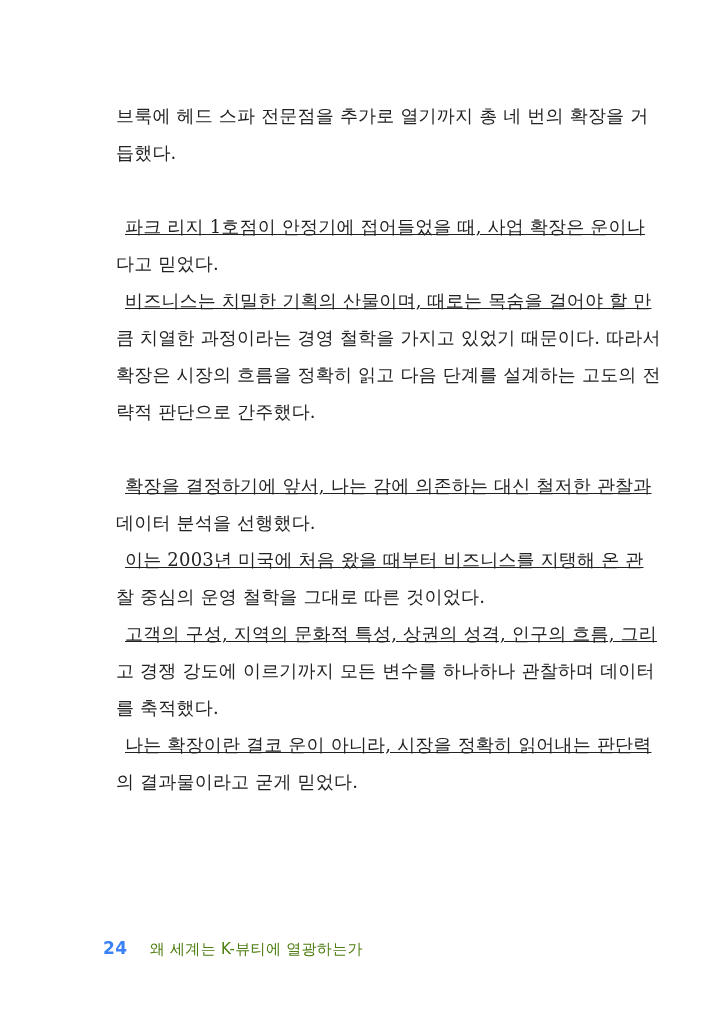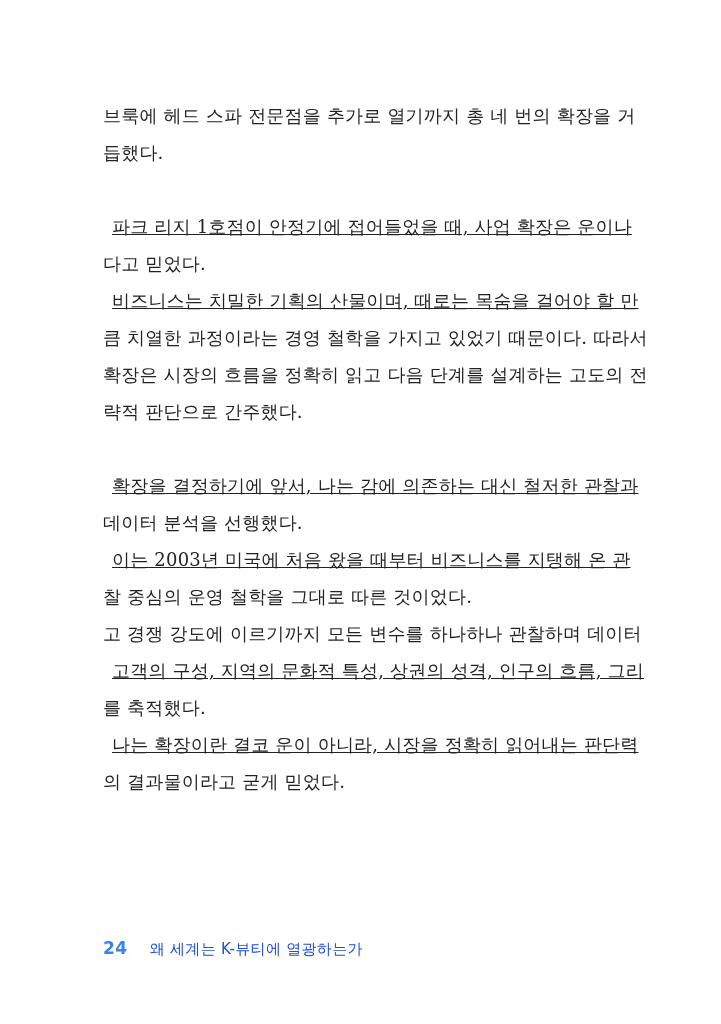--- a/index.html
+++ b/index.html
@@ -12,21 +12,21 @@
     width: 721px;
     height: 1024px;
     background: #ffffff;
     overflow: hidden;
     font-family: "DejaVu Serif", "Liberation Serif", serif;
     color: #222222;
   }
   .body-text {
     position: absolute;
     top: 97px;
-    left: 103px;
+    left: 116px;
     width: 520px;
     font-size: 18px;
     line-height: 37px;
     color: #222222;
   }
   .para {
     margin: 0;
     padding: 0;
   }
   .para.gap {
@@ -58,21 +58,21 @@
   .page-number {
     font-size: 17px;
     font-weight: bold;
     color: #3b82f6;
     letter-spacing: 0.5px;
   }
   .running-title {
     margin-left: 22px;
     font-size: 15px;
     font-weight: normal;
-    color: #1d4ed8;
+    color: #4d7c0f;
     letter-spacing: 0.3px;
   }
 </style>
 </head>
 <body>
 
 <div class="page">
 
   <main class="body-text">
 
@@ -98,22 +98,22 @@
       <span class="line j indent">확장을 결정하기에 앞서, 나는 감에 의존하는 대신 철저한 관찰과</span>
       <span class="line">데이터 분석을 선행했다.</span>
     </p>
 
     <p class="para">
       <span class="line j indent">이는 2003년 미국에 처음 왔을 때부터 비즈니스를 지탱해 온 관</span>
       <span class="line">찰 중심의 운영 철학을 그대로 따른 것이었다.</span>
     </p>
 
     <p class="para">
+      <span class="line j indent">고객의 구성, 지역의 문화적 특성, 상권의 성격, 인구의 흐름, 그리</span>
       <span class="line j">고 경쟁 강도에 이르기까지 모든 변수를 하나하나 관찰하며 데이터</span>
-      <span class="line j indent">고객의 구성, 지역의 문화적 특성, 상권의 성격, 인구의 흐름, 그리</span>
       <span class="line">를 축적했다.</span>
     </p>
 
     <p class="para">
       <span class="line j indent">나는 확장이란 결코 운이 아니라, 시장을 정확히 읽어내는 판단력</span>
       <span class="line">의 결과물이라고 굳게 믿었다.</span>
     </p>
 
   </main>
 

